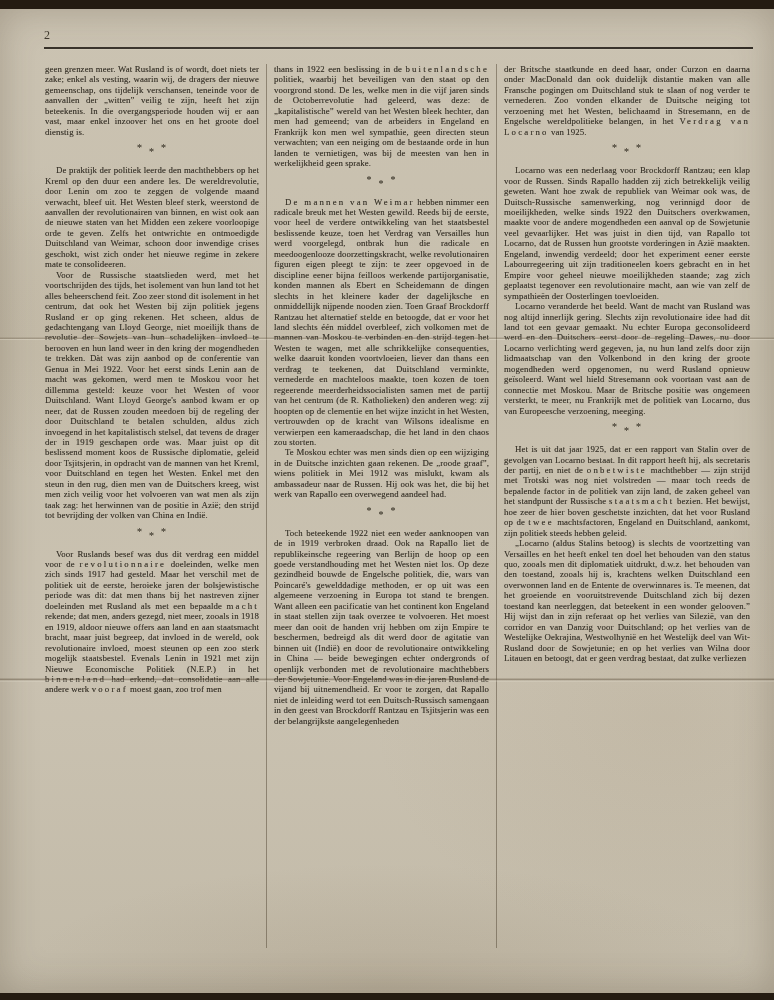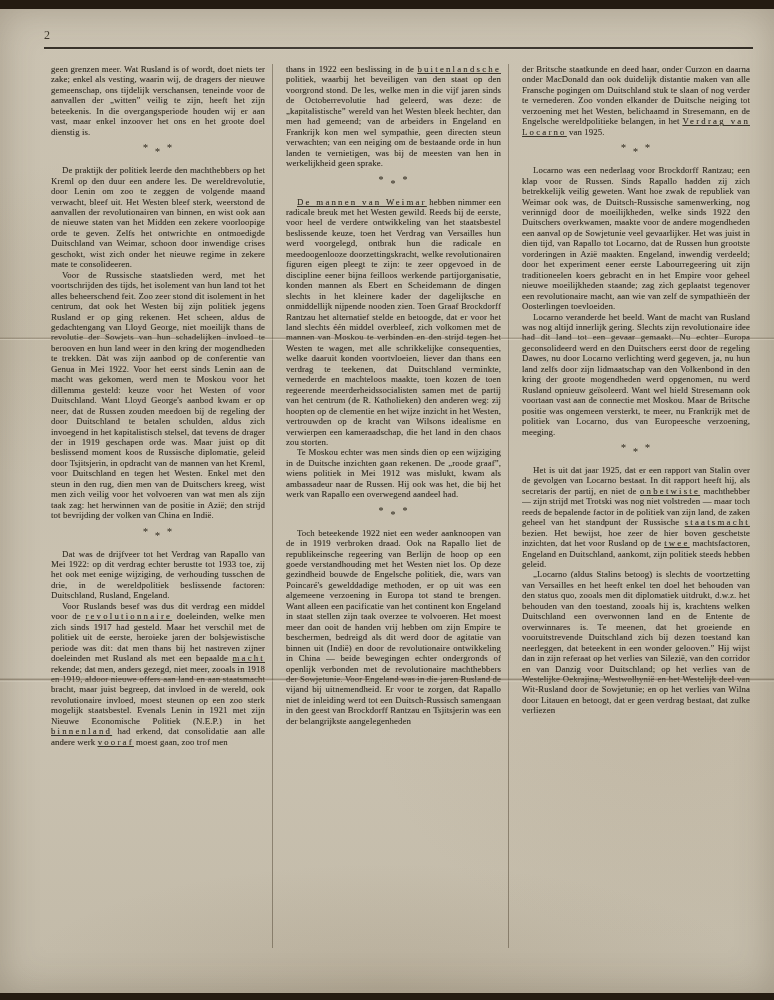--- a/index.html
+++ b/index.html
@@ -28,31 +28,31 @@
   }
   .columns {
     position:absolute; left:45px; right:24px; top:55px; height:884px;
     display:flex; overflow:hidden;
   }
   .col {
     flex:none; overflow:hidden; height:100%;
     font-size:8.8px; line-height:10.45px; color:#3a352b;
     text-align:justify; letter-spacing:0.1px;
     text-shadow:0 0 0.4px rgba(58,53,43,0.55);
-    hyphens:auto;margin-left:6px; -webkit-hyphens:auto;
+    hyphens:auto; -webkit-hyphens:auto;
   }
   .col-1 { width:214px; }
   .col-2 { width:215px; }
   .col-3 { flex:1 1 auto; }
   .divider { width:1px; margin:0 7px; background:rgba(82,70,52,0.5); flex:none; }
   .para { margin:0; }
   .para.ind { text-indent:11px; }
   .sep { text-align:center; margin:6px 0 7px; height:15px; font-size:10px; color:#4a4437; letter-spacing:1px; }
   .sep .mid { position:relative; top:4px; margin:0 6px; }
-  .sperr { letter-spacing:2.2px;text-decoration:underline; }
+  .sperr { letter-spacing:2.2px; }
   .crease {
     position:absolute; left:0; right:0; height:3px; pointer-events:none;
     background:linear-gradient(180deg, rgba(86,72,52,0.0) 0%, rgba(86,72,52,0.38) 45%, rgba(250,246,232,0.30) 80%, rgba(0,0,0,0) 100%);
   }
   .crease-1 { top:328px; }
   .crease-2 { top:669px; height:4px;
     background:linear-gradient(180deg, rgba(80,66,46,0.08) 0%, rgba(80,66,46,0.42) 40%, rgba(250,246,232,0.32) 75%, rgba(0,0,0,0) 100%);
   }
 </style>
 </head>
@@ -62,21 +62,20 @@
   <div class="paper">
     <div class="page-number">2</div>
     <div class="header-rule"></div>
     <div class="columns">
       <div class="col col-1">
           <p class="para">geen grenzen meer. Wat Rusland is of wordt, doet niets ter zake; enkel als vesting, waarin wij, de dragers der nieuwe gemeenschap, ons tijdelijk verschansen, teneinde voor de aanvallen der „witten” veilig te zijn, heeft het zijn beteekenis. In die overgangsperiode houden wij er aan vast, maar enkel inzoover het ons en het groote doel dienstig is.</p>
           <div class="sep">*<span class="mid">*</span>*</div>
           <p class="para ind">De praktijk der politiek leerde den machthebbers op het Kreml op den duur een andere les. De wereldrevolutie, door Lenin om zoo te zeggen de volgende maand verwacht, bleef uit. Het Westen bleef sterk, weerstond de aanvallen der revolutionairen van binnen, en wist ook aan de nieuwe staten van het Midden een zekere voorloopige orde te geven. Zelfs het ontwrichte en ontmoedigde Duitschland van Weimar, schoon door inwendige crises geschokt, wist zich onder het nieuwe regime in zekere mate te consolideeren.</p>
           <p class="para ind">Voor de Russische staatslieden werd, met het voortschrijden des tijds, het isolement van hun land tot het alles beheerschend feit. Zoo zeer stond dit isolement in het centrum, dat ook het Westen bij zijn politiek jegens Rusland er op ging rekenen. Het scheen, aldus de gedachtengang van Lloyd George, niet moeilijk thans de revolutie der Sowjets van hun schadelijken invloed te berooven en hun land weer in den kring der mogendheden te trekken. Dàt was zijn aanbod op de conferentie van Genua in Mei 1922. Voor het eerst sinds Lenin aan de macht was gekomen, werd men te Moskou voor het dillemma gesteld: keuze voor het Westen of voor Duitschland. Want Lloyd George's aanbod kwam er op neer, dat de Russen zouden meedoen bij de regeling der door Duitschland te betalen schulden, aldus zich invoegend in het kapitalistisch stelsel, dat tevens de drager der in 1919 geschapen orde was. Maar juist op dit beslissend moment koos de Russische diplomatie, geleid door Tsjitsjerin, in opdracht van de mannen van het Kreml, voor Duitschland en tegen het Westen. Enkel met den steun in den rug, dien men van de Duitschers kreeg, wist men zich veilig voor het volvoeren van wat men als zijn taak zag: het herwinnen van de positie in Azië; den strijd tot bevrijding der volken van China en Indië.</p>
           <div class="sep">*<span class="mid">*</span>*</div>
-          <p class="para ind">Dat was de drijfveer tot het Verdrag van Rapallo van Mei 1922: op dit verdrag echter berustte tot 1933 toe, zij het ook met eenige wijziging, de verhouding tusschen de drie, in de wereldpolitiek beslissende factoren: Duitschland, Rusland, Engeland.</p>
           <p class="para ind">Voor Ruslands besef was dus dit verdrag een middel voor de <span class="sperr">revolutionnaire</span> doeleinden, welke men zich sinds 1917 had gesteld. Maar het verschil met de politiek uit de eerste, heroieke jaren der bolsjewistische periode was dit: dat men thans bij het nastreven zijner doeleinden met Rusland als met een bepaalde <span class="sperr">macht</span> rekende; dat men, anders gezegd, niet meer, zooals in 1918 en 1919, aldoor nieuwe offers aan land en aan staatsmacht bracht, maar juist begreep, dat invloed in de wereld, ook revolutionaire invloed, moest steunen op een zoo sterk mogelijk staatsbestel. Evenals Lenin in 1921 met zijn Nieuwe Economische Politiek (N.E.P.) in het <span class="sperr">binnenland</span> had erkend, dat consolidatie aan alle andere werk <span class="sperr">vooraf</span> moest gaan, zoo trof men</p>
         </div>
       <div class="divider"></div>
       <div class="col col-2">
           <p class="para">thans in 1922 een beslissing in de <span class="sperr">buitenlandsche</span> politiek, waarbij het beveiligen van den staat op den voorgrond stond. De les, welke men in die vijf jaren sinds de Octoberrevolutie had geleerd, was deze: de „kapitalistische” wereld van het Westen bleek hechter, dan men had gemeend; van de arbeiders in Engeland en Frankrijk kon men wel sympathie, geen directen steun verwachten; van een neiging om de bestaande orde in hun landen te vernietigen, was bij de meesten van hen in werkelijkheid geen sprake.</p>
           <div class="sep">*<span class="mid">*</span>*</div>
           <p class="para ind"><span class="sperr">De mannen van Weimar</span> hebben nimmer een radicale breuk met het Westen gewild. Reeds bij de eerste, voor heel de verdere ontwikkeling van het staatsbestel beslissende keuze, toen het Verdrag van Versailles hun werd voorgelegd, ontbrak hun die radicale en meedoogenlooze doorzettingskracht, welke revolutionairen figuren eigen pleegt te zijn: te zeer opgevoed in de discipline eener bijna feilloos werkende partijorganisatie, konden mannen als Ebert en Scheidemann de dingen slechts in het kleinere kader der dagelijksche en onmiddellijk nijpende nooden zien. Toen Graaf Brockdorff Rantzau het alternatief stelde en betoogde, dat er voor het land slechts één middel overbleef, zich volkomen met de mannen van Moskou te verbinden en den strijd tegen het Westen te wagen, met alle schrikkelijke consequenties, welke daaruit konden voortvloeien, liever dan thans een verdrag te teekenen, dat Duitschland verminkte, vernederde en machteloos maakte, toen kozen de toen regeerende meerderheidssocialisten samen met de partij van het centrum (de R. Katholieken) den anderen weg: zij hoopten op de clementie en het wijze inzicht in het Westen, vertrouwden op de kracht van Wilsons idealisme en verwierpen een kameraadschap, die het land in den chaos zou storten.</p>
           <p class="para ind">Te Moskou echter was men sinds dien op een wijziging in de Duitsche inzichten gaan rekenen. De „roode graaf”, wiens politiek in Mei 1912 was mislukt, kwam als ambassadeur naar de Russen. Hij ook was het, die bij het werk van Rapallo een overwegend aandeel had.</p>
           <div class="sep">*<span class="mid">*</span>*</div>
           <p class="para ind">Toch beteekende 1922 niet een weder aanknoopen van de in 1919 verbroken draad. Ook na Rapallo liet de republikeinsche regeering van Berlijn de hoop op een goede verstandhouding met het Westen niet los. Op deze gezindheid bouwde de Engelsche politiek, die, wars van Poincaré's gewelddadige methoden, er op uit was een algemeene verzoening in Europa tot stand te brengen. Want alleen een pacificatie van het continent kon Engeland in staat stellen zijn taak overzee te volvoeren. Het moest meer dan ooit de handen vrij hebben om zijn Empire te beschermen, bedreigd als dit werd door de agitatie van binnen uit (Indië) en door de revolutionaire ontwikkeling in China — beide bewegingen echter ondergronds of openlijk verbonden met de revolutionaire machthebbers der Sowjetunie. Voor Engeland was in die jaren Rusland de vijand bij uitnemendheid. Er voor te zorgen, dat Rapallo niet de inleiding werd tot een Duitsch-Russisch samengaan in den geest van Brockdorff Rantzau en Tsjitsjerin was een der belangrijkste aangelegenheden</p>

